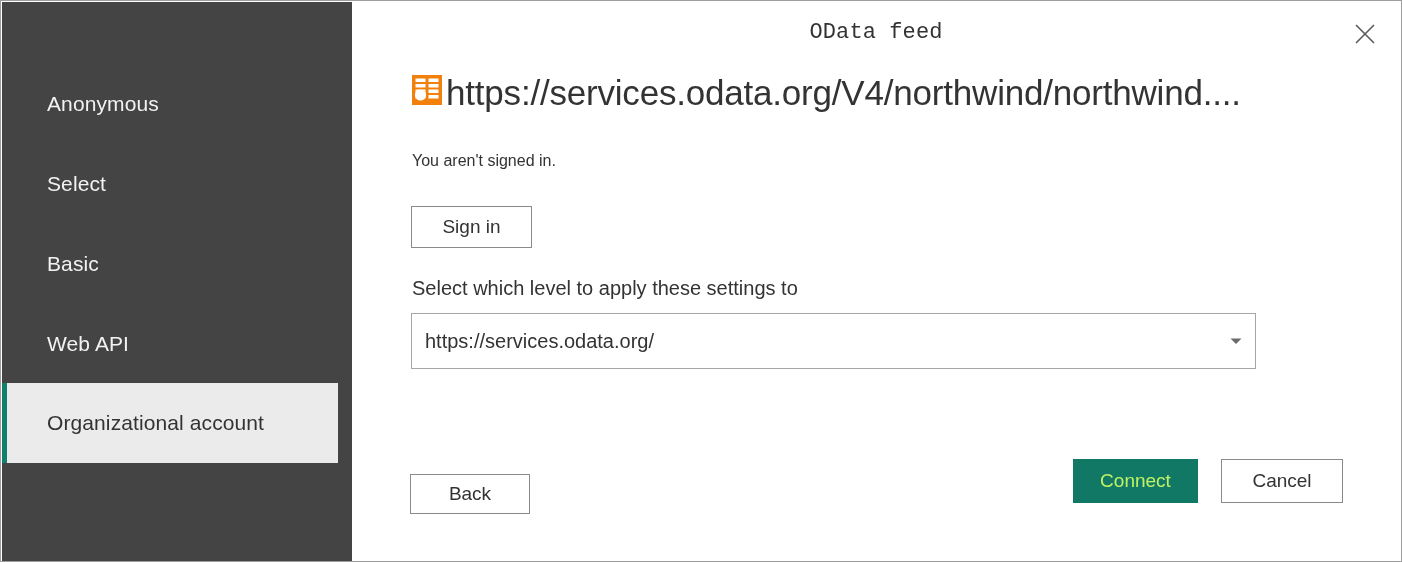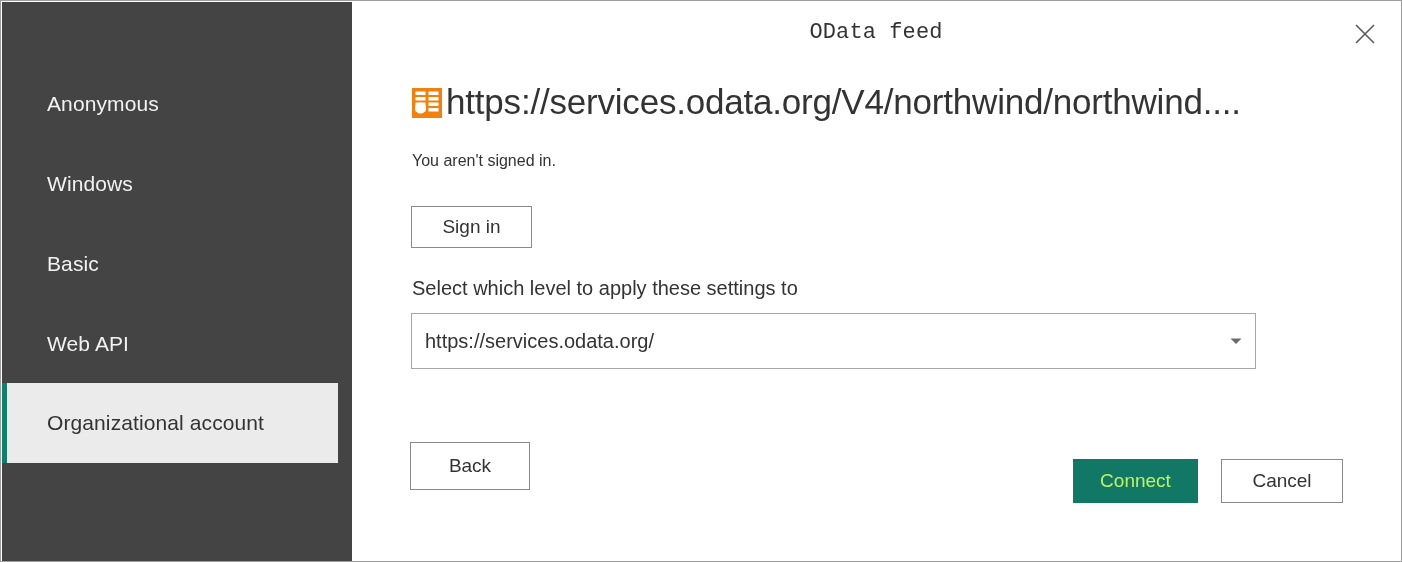--- a/index.html
+++ b/index.html
@@ -101,21 +101,20 @@
   }
   #close-button svg { display: block; }
 
   #resource-row {
     position: absolute;
     left: 60px;
     top: 72px;
     right: 40px;
     height: 56px;
     display: flex;
-    align-items: center;
     overflow: hidden;
   }
   #resource-icon {
     flex: 0 0 auto;
     width: 30px;
     height: 30px;
     margin-right: 4px;
     position: relative;
     top: 1px;
   }
@@ -191,23 +190,23 @@
   #level-select-arrow {
     flex: 0 0 auto;
     width: 38px;
     display: flex;
     align-items: center;
     justify-content: center;
   }
 
   #back-button {
     left: 58px;
-    top: 440px;
+    top: 472px;
     width: 120px;
-    height: 48px;
+    height: 40px;
     text-align: center;
   }
   #cancel-button {
     left: 869px;
     top: 457px;
     width: 122px;
     height: 44px;
   }
   #connect-button {
     left: 721px;
@@ -224,21 +223,21 @@
 
 <div id="dialog">
 
   <div id="sidebar">
 
     <div class="nav-item" style="top:62px;">
       <span class="nav-label">Anonymous</span>
     </div>
 
     <div class="nav-item" style="top:142px;">
-      <span class="nav-label">Windows</span>
+      <span class="nav-label">Select</span>
     </div>
 
     <div class="nav-item" style="top:222px;">
       <span class="nav-label">Basic</span>
     </div>
 
     <div class="nav-item" style="top:302px;">
       <span class="nav-label">Web API</span>
     </div>
 

